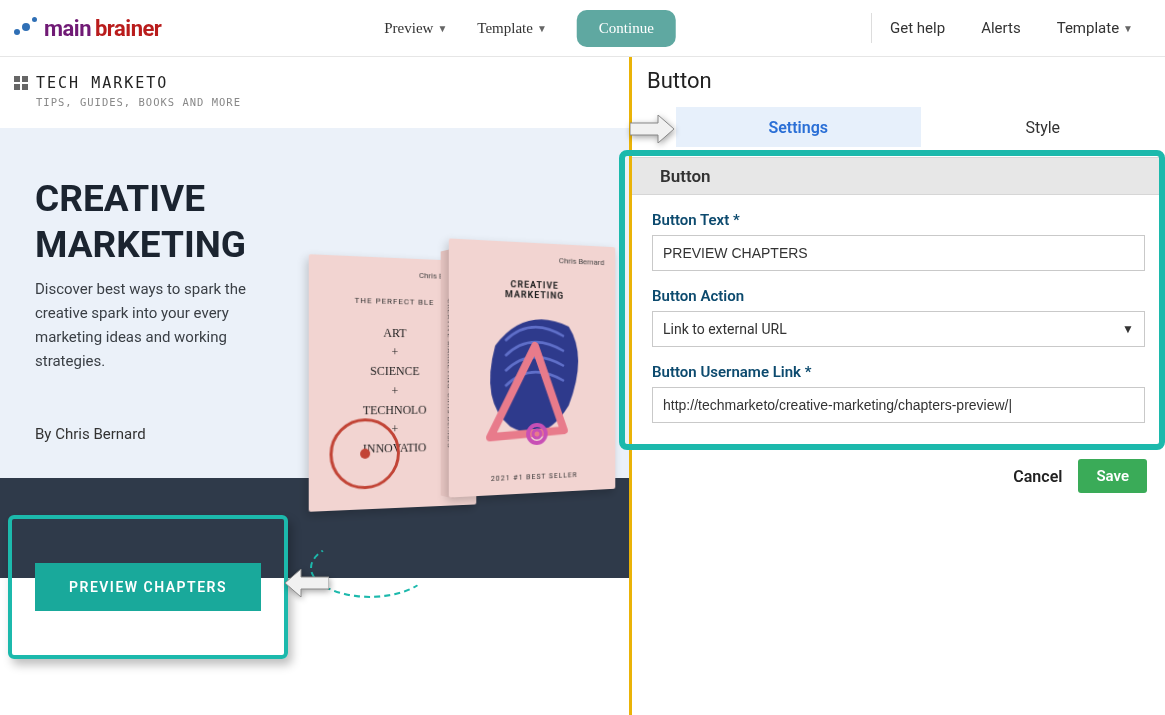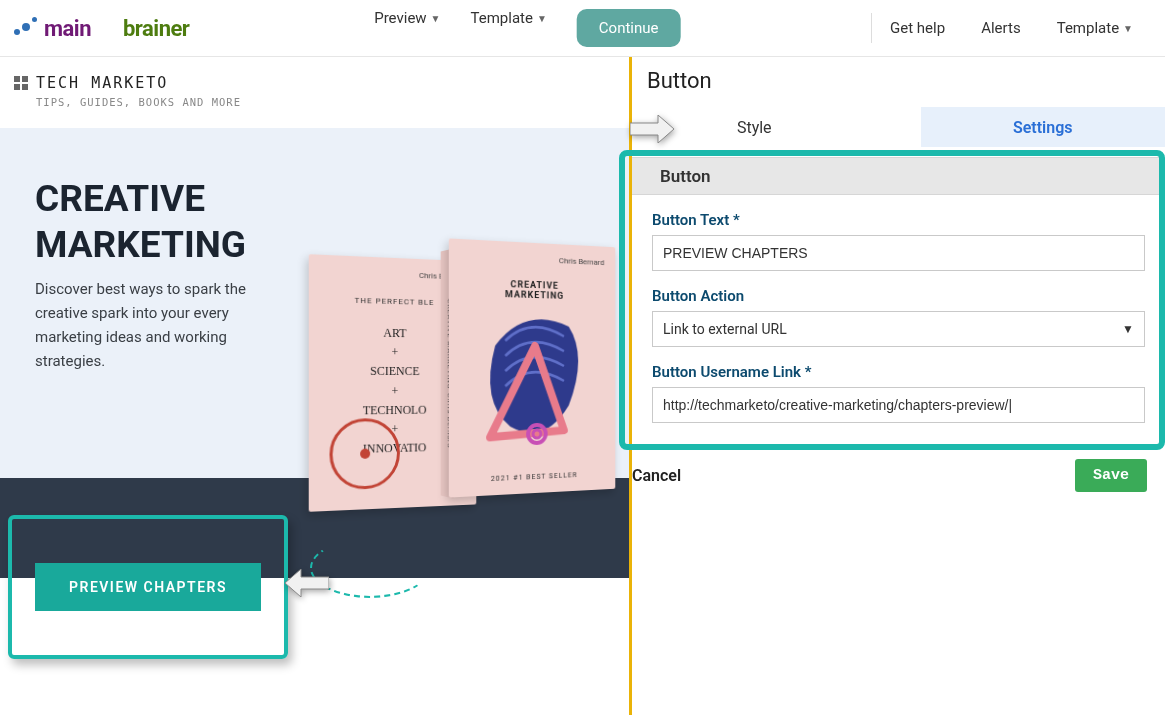--- a/index.html
+++ b/index.html
@@ -39,29 +39,30 @@
   }
   .logo-dots span {
     position: absolute;
     border-radius: 50%;
     background: #2f6fb5;
   }
   .logo-dots span:nth-child(1){width:6px;height:6px;left:0;top:12px;}
   .logo-dots span:nth-child(2){width:8px;height:8px;left:8px;top:6px;}
   .logo-dots span:nth-child(3){width:5px;height:5px;left:18px;top:0;}
   .logo-main { color:#701a75; }
-  .logo-second { color:#4d7c0f;margin-left:28px; }
+  .logo-second { color:#b91c1c; }
 
   .top-center {
     display: flex;
-    align-items: flex-start;
+    align-items: center;
     gap: 30px;
     position: absolute;
     left: 50%;
     transform: translateX(-68%);
+    font-family: Liberation Serif, serif;
   }
   .top-link {
     color: #333;
     cursor: pointer;
     display:flex;
     align-items:center;
     gap:4px;
     font-size:15px;
   }
   .caret { font-size: 10px; color:#666; }
@@ -350,35 +351,34 @@
   .select-input {
     display:flex;
     align-items:center;
     justify-content:space-between;
     cursor:pointer;
   }
   .select-caret { font-size:12px; }
 
   .action-row {
     display:flex;
-    justify-content:space-between;
+    justify-content:flex-end;
     gap:16px;
     align-items:center;
     padding: 22px 18px 0 0;
   }
   .cancel-link { font-size:16px; font-weight:600; color:#222; cursor:pointer;}
   .save-btn {
     background:#3aab58;
     color:#fff;
     padding:8px 18px;
     border-radius:3px;
     font-size:15px;
     font-weight:600;
     cursor:pointer;
-    font-family:Liberation Mono, monospace;
   }
 
 </style>
 </head>
 <body>
 
 <div class="topbar">
   <div class="logo">
     <div class="logo-dots">
       <span></span>
@@ -432,20 +432,21 @@
     <div class="hero">
       <div class="hero-top"></div>
       <div class="hero-bot"></div>
 
       <div class="hero-content">
         <div class="hero-title">
           <span>CREATIVE</span><br>
           <span>MARKETING</span>
         </div>
         <div class="hero-desc">Discover best ways to spark the creative spark into your every marketing ideas and working strategies.</div>
+        <div class="hero-author">By Chris Bernard</div>
       </div>
 
       <div class="books">
         <div class="dotted-arc"></div>
         <div class="book book1">
           <div class="bk-author">Chris Bernard</div>
           <div class="bk-head">THE PERFECT BLE</div>
           <div class="bk-words" style="white-space:pre-line;">ART
 +
 SCIENCE
@@ -492,22 +493,22 @@
   <div class="right">
     <div class="panel-title">Button</div>
 
     <div class="arrow" style="left:-2px; top:58px;">
       <svg width="44" height="28" viewBox="0 0 44 28">
         <path d="M0 8 L0 20 L28 20 L28 28 L44 14 L28 0 L28 8 Z" fill="#f1f1f1" stroke="#888" stroke-width="1"></path>
       </svg>
     </div>
 
     <div class="tabs">
+      <div class="tab active" style="margin-left:44px;">Settings</div>
       <div class="tab">Style</div>
-      <div class="tab active" style="margin-left:44px;">Settings</div>
     </div>
 
     <div class="hl-right"></div>
 
     <div class="settings-panel">
       <div class="section-head">Button</div>
 
       <div class="field-label">Button Text *</div>
       <input class="text-input" value="PREVIEW CHAPTERS" style="">
 

